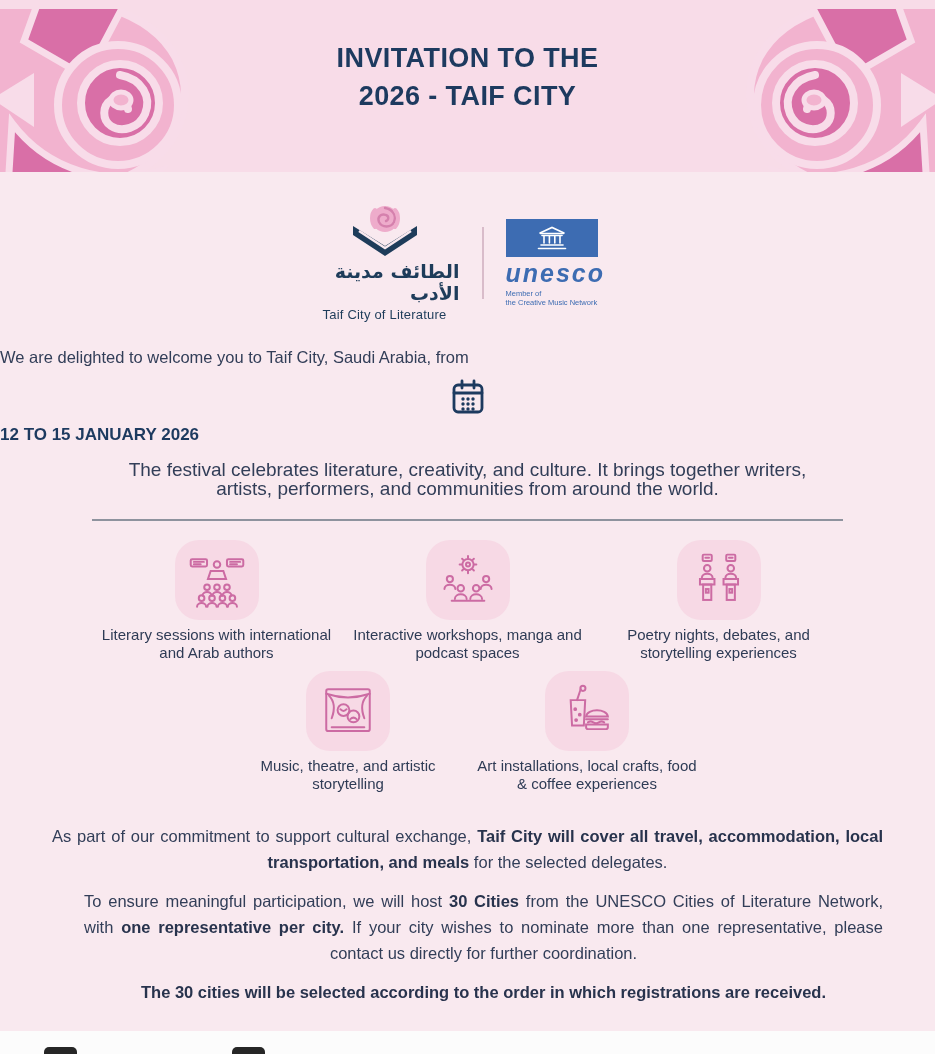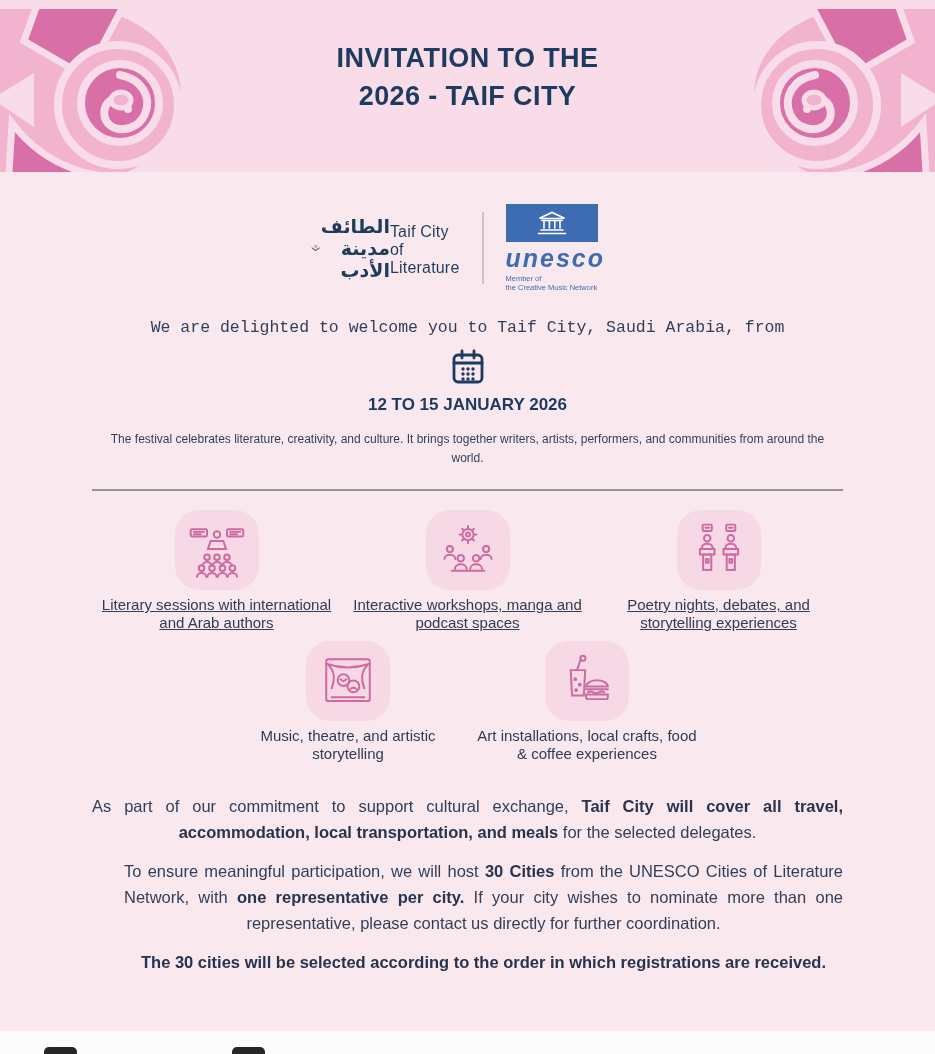--- a/index.html
+++ b/index.html
@@ -13,44 +13,44 @@
     clip-path:polygon(2% 0,98% 0,100% 100%,0 100%);}
   .rose{position:absolute;top:-6px;width:248px;height:176px;}
   .rose.left{left:-10px;}
   .rose.right{right:-10px;transform:scaleX(-1);}
   .title{position:absolute;left:150px;right:150px;top:30px;text-align:center;color:#1d3a5f;
     font-weight:800;font-size:27px;line-height:38px;letter-spacing:.4px;}
 
   
   .body{flex:1;background:#f9e9ef;color:#323e58;overflow:hidden;}
   .logos{display:flex;justify-content:center;align-items:center;gap:22px;margin-top:32px;}
-  .taif-logo{display:flex;align-items:center;width:150px;}
+  .taif-logo{display:flex;flex-direction:column;align-items:center;width:150px;}
   .taif-arabic{font-family:"DejaVu Sans",sans-serif;direction:rtl;color:#1e3c5a;font-size:19px;font-weight:700;line-height:22px;}
-  .taif-caption{color:#1e3c5a;font-size:16px;margin-top:3px;letter-spacing:.2px;}
+  .taif-caption{color:#1e3c5a;font-size:13px;margin-top:3px;letter-spacing:.2px;}
   .logo-sep{width:2px;height:72px;background:#d9bcca;}
   .unesco-logo{display:flex;flex-direction:column;width:120px;}
   .unesco-rect{width:92px;height:38px;background:#3d6cb2;display:flex;align-items:center;justify-content:center;}
   .unesco-word{color:#3d6cb2;font-size:25px;font-weight:800;letter-spacing:2px;line-height:26px;margin-top:3px;font-style:italic;}
   .unesco-member{color:#3d6cb2;font-size:7.5px;line-height:9px;margin-top:3px;}
 
-  .welcome{text-align:center;font-size:16.5px;margin-top:26px;font-family:Liberation Mono, monospace;}
+  .welcome{font-size:16.5px;margin-top:26px;}
   .calendar-wrap{display:flex;justify-content:center;margin-top:10px;}
-  .dates{text-align:center;color:#1d3a5f;font-weight:800;font-size:17px;line-height:20px;margin-top:8px;}
-  .desc{text-align:center;font-size:12px;line-height:19px;margin-top:15px;padding:0 100px;}
+  .dates{color:#1d3a5f;font-weight:800;font-size:17px;line-height:20px;margin-top:8px;}
+  .desc{text-align:center;font-size:19px;line-height:19px;margin-top:15px;padding:0 100px;}
   .divider{height:2px;background:#8e939e;margin:21px 92px 0 92px;}
 
   .feature-row{display:flex;justify-content:center;margin-top:19px;}
   .feature{display:flex;flex-direction:column;align-items:center;}
-  .row1 .feature{width:251px;text-decoration:underline;}
+  .row1 .feature{width:251px;}
   .row2 .feature{width:239px;}
   .tile{width:84px;height:80px;border-radius:24px;background:#f7d9e5;display:flex;align-items:center;justify-content:center;}
   .feature-label{margin-top:6px;text-align:center;font-size:15px;line-height:18px;color:#2e3b55;}
   .row2{margin-top:9px;}
 
-  .paras{padding:0 92px;}
+  .paras{padding:0 52px;}
   .para{font-size:16.5px;line-height:26px;text-align:justify;text-align-last:center;margin:0;}
   .para.first{margin-top:30px;}
   .para + .para{margin-top:13px;margin-left:32px;}
   .b{font-weight:700;color:#28334d;}
   .para.allbold{font-weight:700;color:#28334d;text-align:right;}
 
   
   .bottom-strip{position:relative;height:23px;background:#fcfcfc;}
   .stub{position:absolute;top:16px;width:33px;height:7px;background:#262626;border-radius:5px 5px 0 0;}
   .stub.s1{left:44px;}

